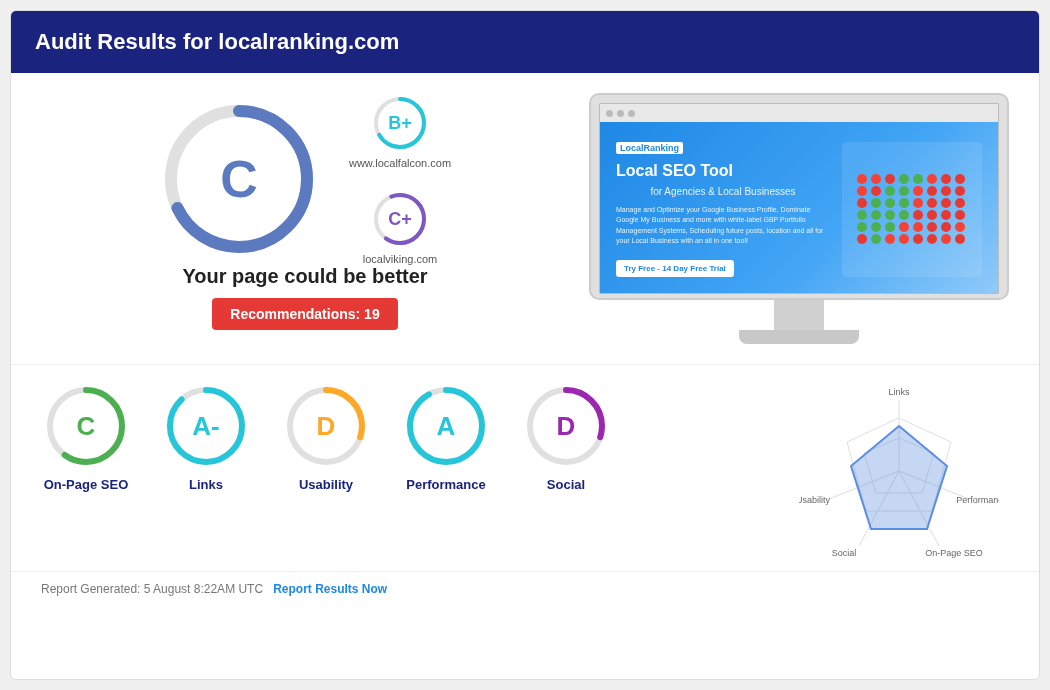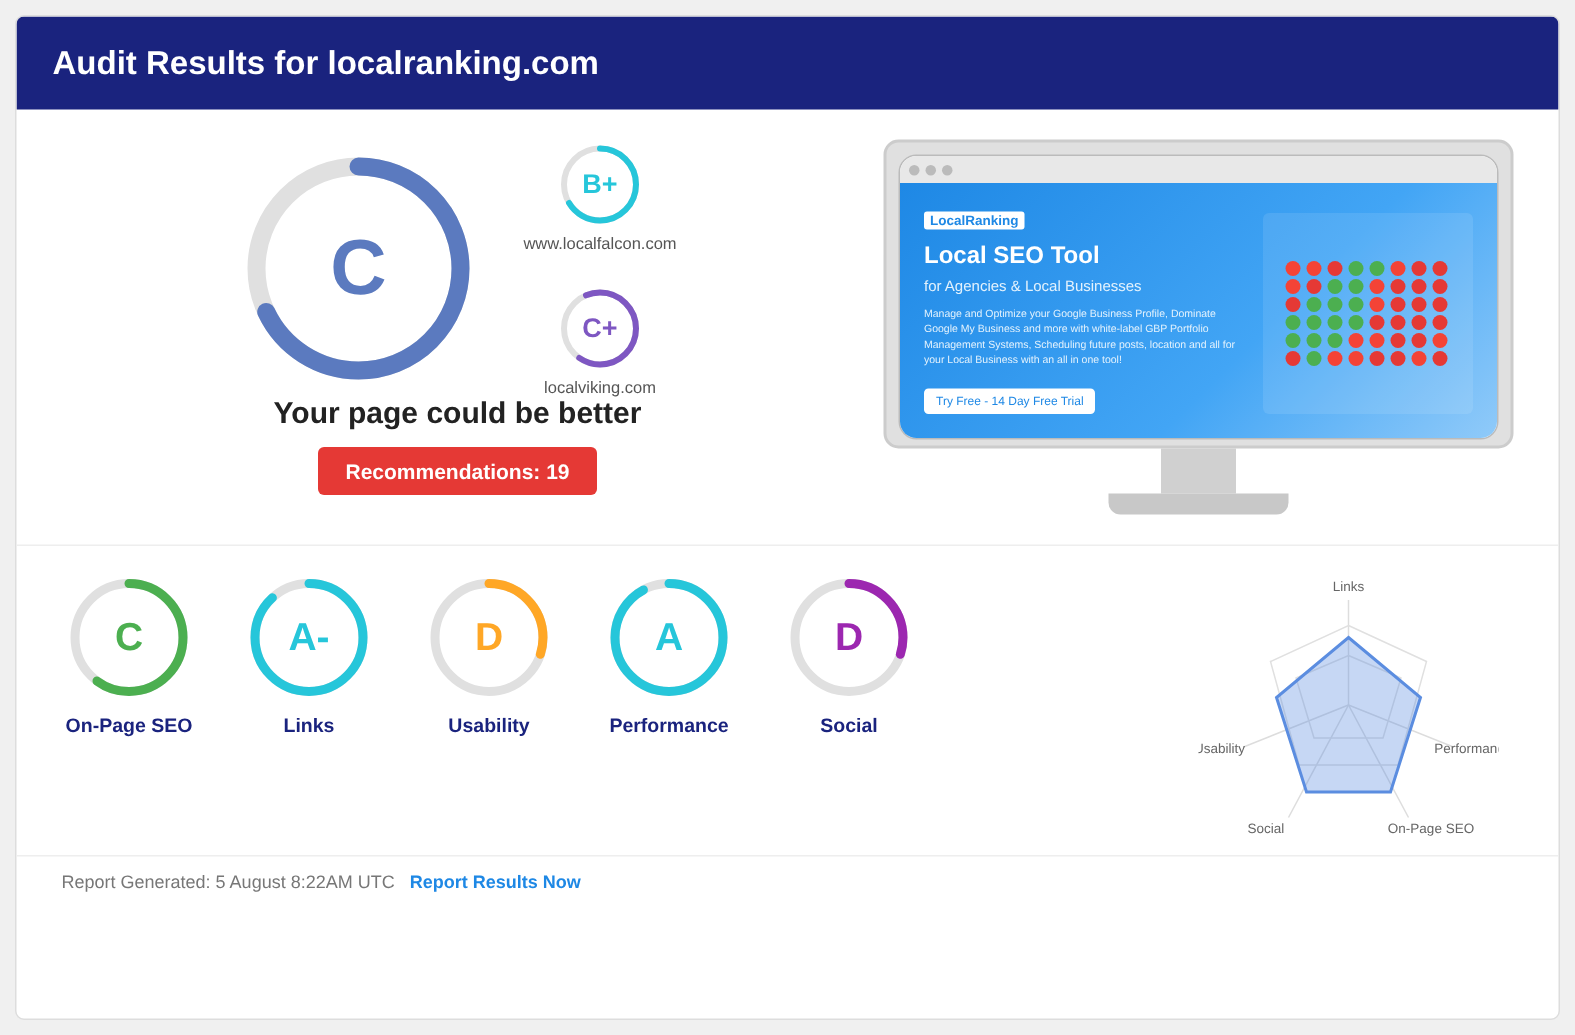--- a/index.html
+++ b/index.html
@@ -118,21 +118,21 @@
     }
     .monitor {
       width: 420px;
       background: #e0e0e0;
       border-radius: 10px;
       padding: 8px 8px 4px 8px;
       border: 2px solid #ccc;
     }
     .monitor-screen {
       background: #fff;
-      border-radius: 12px;
+      border-radius: 1px;
       overflow: hidden;
       border: 1px solid #bbb;
     }
     .browser-bar {
       background: #e8e8e8;
       height: 18px;
       display: flex;
       align-items: center;
       padding: 0 6px;
       gap: 4px;
@@ -170,35 +170,37 @@
       font-size: 16px;
       font-weight: bold;
       color: #fff;
       line-height: 1.3;
       margin-bottom: 4px;
     }
     .preview-subtitle {
       font-size: 10px;
       color: #e3f2fd;
       margin-bottom: 8px;
+      text-align: center;
     }
     .preview-body-text {
       font-size: 7px;
       color: #e3f2fd;
       line-height: 1.5;
       margin-bottom: 10px;
     }
     .preview-cta {
       background: #fff;
       color: #1e88e5;
       border: none;
       border-radius: 3px;
       padding: 4px 8px;
       font-size: 8px;
       cursor: pointer;
+      font-weight: bold;
     }
     .preview-map-area {
       width: 140px;
       background: rgba(255,255,255,0.1);
       border-radius: 4px;
       display: flex;
       align-items: center;
       justify-content: center;
       overflow: hidden;
     }

